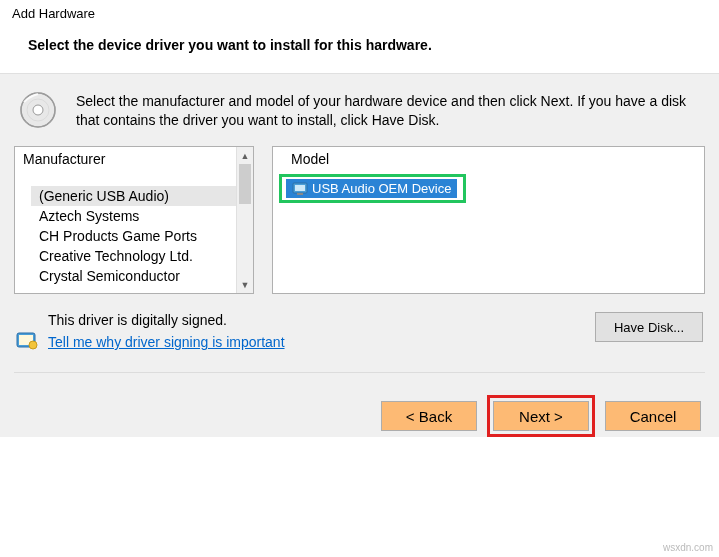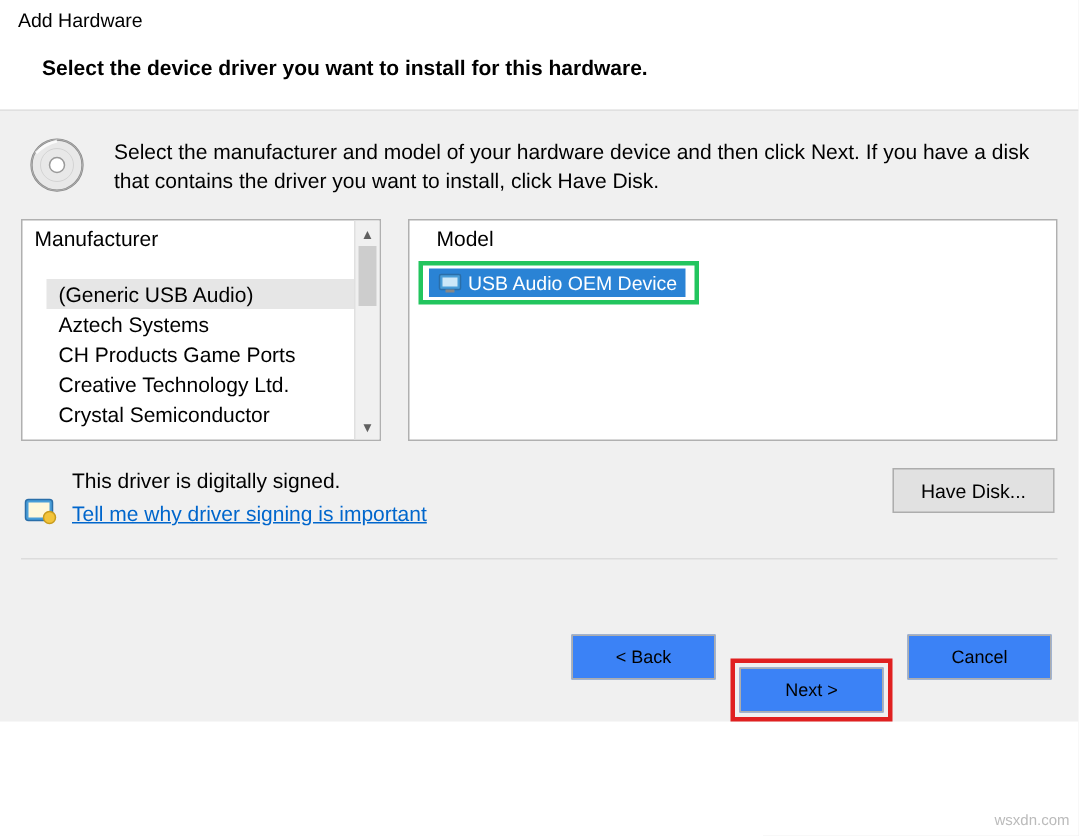--- a/index.html
+++ b/index.html
@@ -157,30 +157,29 @@
     .footer {
       display: flex;
       justify-content: flex-end;
       align-items: center;
       gap: 10px;
       padding: 22px 18px 0 0;
     }
     .footer-btn {
       min-width: 96px;
       height: 30px;
-      background: #3b82f6;
+      background: #fdba74;
       border: 1px solid #adadad;
       font-family: inherit;
-      font-size: 12px;
+      font-size: 15px;
       cursor: pointer;
     }
     .next-wrap {
       border: 3px solid #e02020;
       padding: 3px;
-      margin-top: 44px;
     }
     .watermark {
       position: absolute;
       right: 6px;
       bottom: 4px;
       font-size: 10px;
       color: #bbb;
     }
     .small-device-icon {
       width: 16px;

